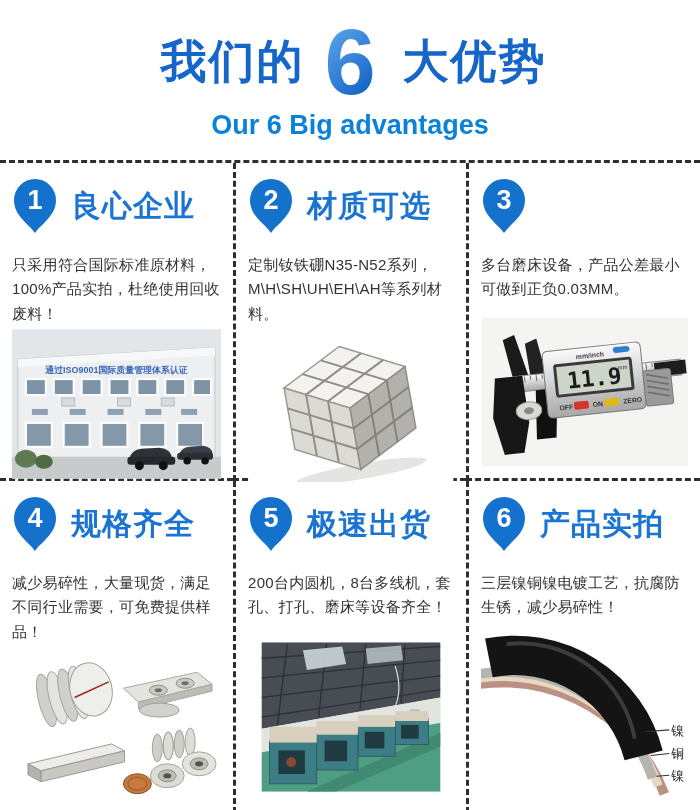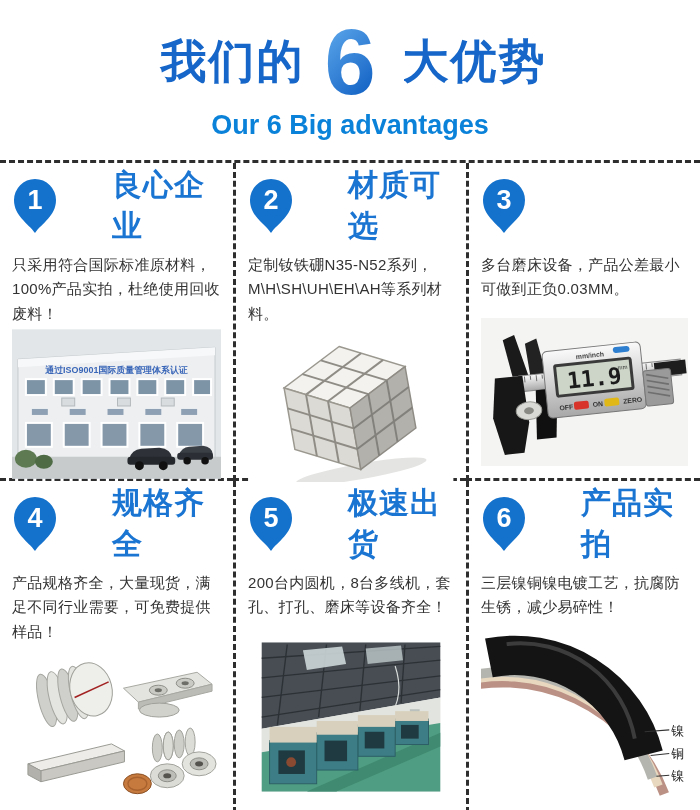--- a/index.html
+++ b/index.html
@@ -19,21 +19,21 @@
   
   .grid { display:grid; grid-template-columns:233px 233px 234px;
     border-top:3px dashed #2e2e2e; }
   .card { padding:14px 12px 8px 12px; display:flex; flex-direction:column; }
   .card.col2, .card.col3 { border-left:3px dashed #2e2e2e; }
   .card.row1 { height:318px; border-bottom:3px dashed #2e2e2e; }
   .card.row2 { height:332px; }
 
   .card-head { display:flex; align-items:center; gap:13px; height:58px; flex:0 0 auto; }
   .pin { width:46px; height:56px; flex:0 0 auto; }
-  .card-title { font-size:30px; font-weight:700; color:#1a74d2; letter-spacing:1px;margin-left:41px; }
+  .card-title { font-size:30px; font-weight:700; color:#1a74d2; letter-spacing:1px; }
   .card-body { margin-top:18px; font-size:15px; line-height:1.62; color:#333;
     letter-spacing:.3px; }
   .card-img { margin-top:auto; width:100%; flex:0 0 auto; }
   .row1 .card-img { height:156px; }
   .row2 .card-img { height:170px; }
   .card-img svg { width:100%; height:100%; display:block; }
 </style>
 </head>
 <body>
 
@@ -209,21 +209,21 @@
   </div>
 
   <div class="card row2 col1">
     <div class="card-head">
       <svg class="pin" viewBox="0 0 46 56">
         <path d="M23 55 C16 45 2 38 2 22 A21 21 0 1 1 44 22 C44 38 30 45 23 55 Z" fill="#1472cc"></path>
         <text x="23" y="31" text-anchor="middle" font-size="27" font-weight="bold" fill="#fff">4</text>
       </svg>
       <span class="card-title">规格齐全</span>
     </div>
-    <div class="card-body">产品规格齐全，大量现货，满足不同行业需要，可免费提供样品！</div>
+    <div class="card-body">减少易碎性，大量现货，满足不同行业需要，可免费提供样品！</div>
     <div class="card-img">
       <svg viewBox="0 0 210 170">
         <rect width="210" height="170" fill="#ffffff"></rect>
         <g transform="rotate(-14 60 50)">
           <ellipse cx="34" cy="50" rx="8" ry="27" fill="#cfcfcb" stroke="#a5a5a0"></ellipse>
           <ellipse cx="45" cy="50" rx="8" ry="27" fill="#e4e4e0" stroke="#a5a5a0"></ellipse>
           <ellipse cx="56" cy="50" rx="8" ry="27" fill="#cfcfcb" stroke="#a5a5a0"></ellipse>
           <ellipse cx="67" cy="50" rx="8" ry="27" fill="#e4e4e0" stroke="#a5a5a0"></ellipse>
           <ellipse cx="80" cy="50" rx="21" ry="27" fill="#eeeeea" stroke="#a0a09a"></ellipse>
           <line x1="62" y1="54" x2="99" y2="47" stroke="#a22222" stroke-width="1.6"></line>

